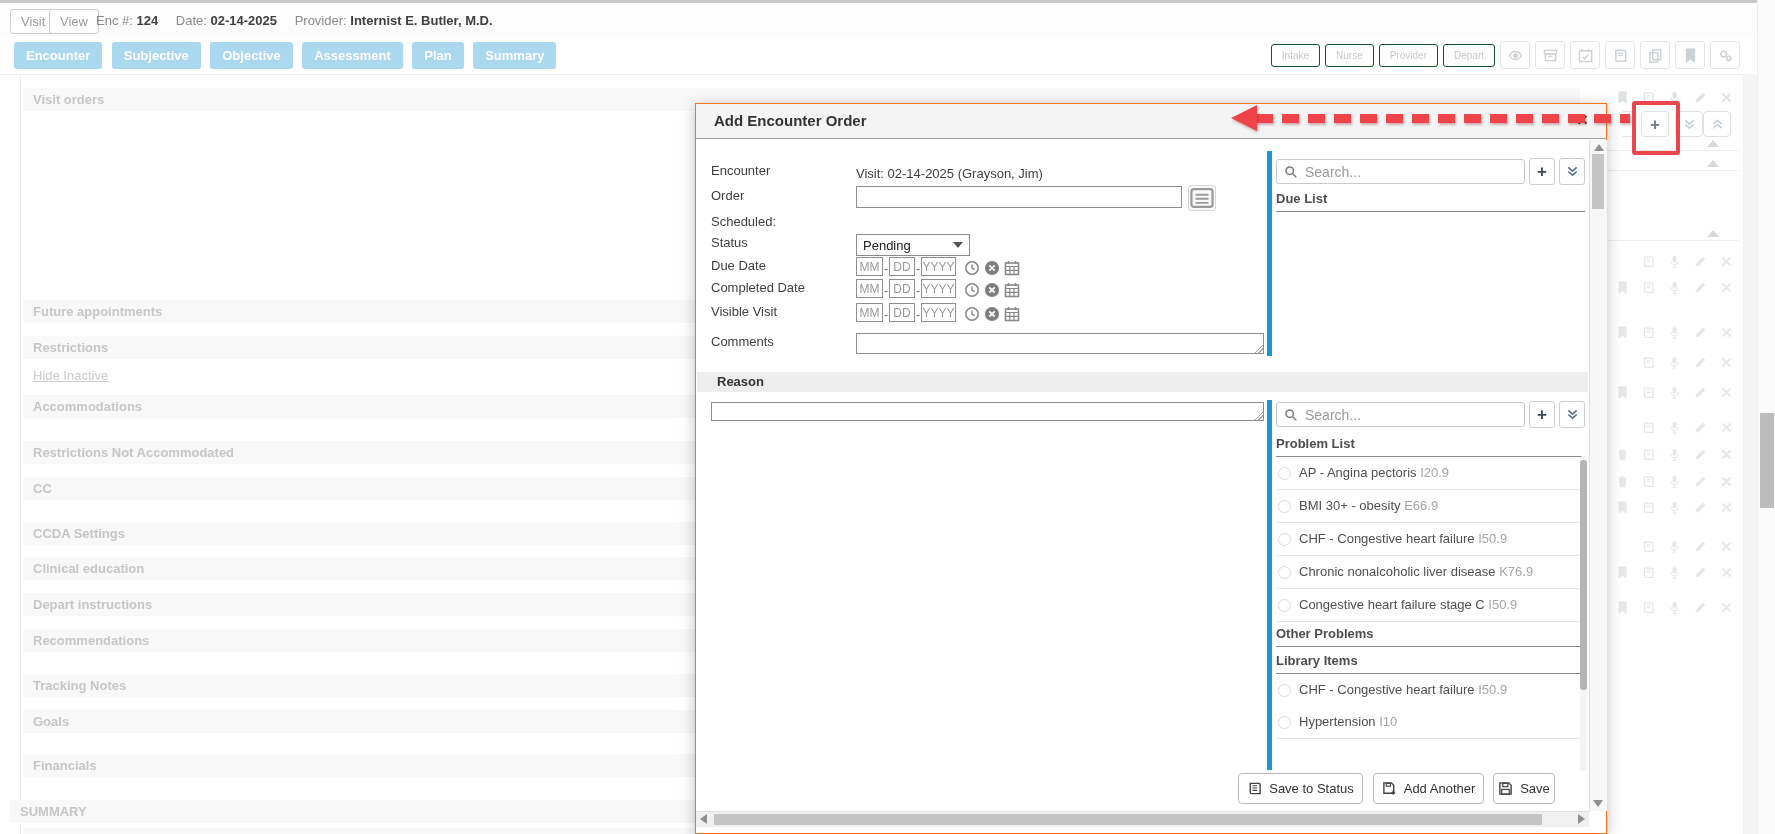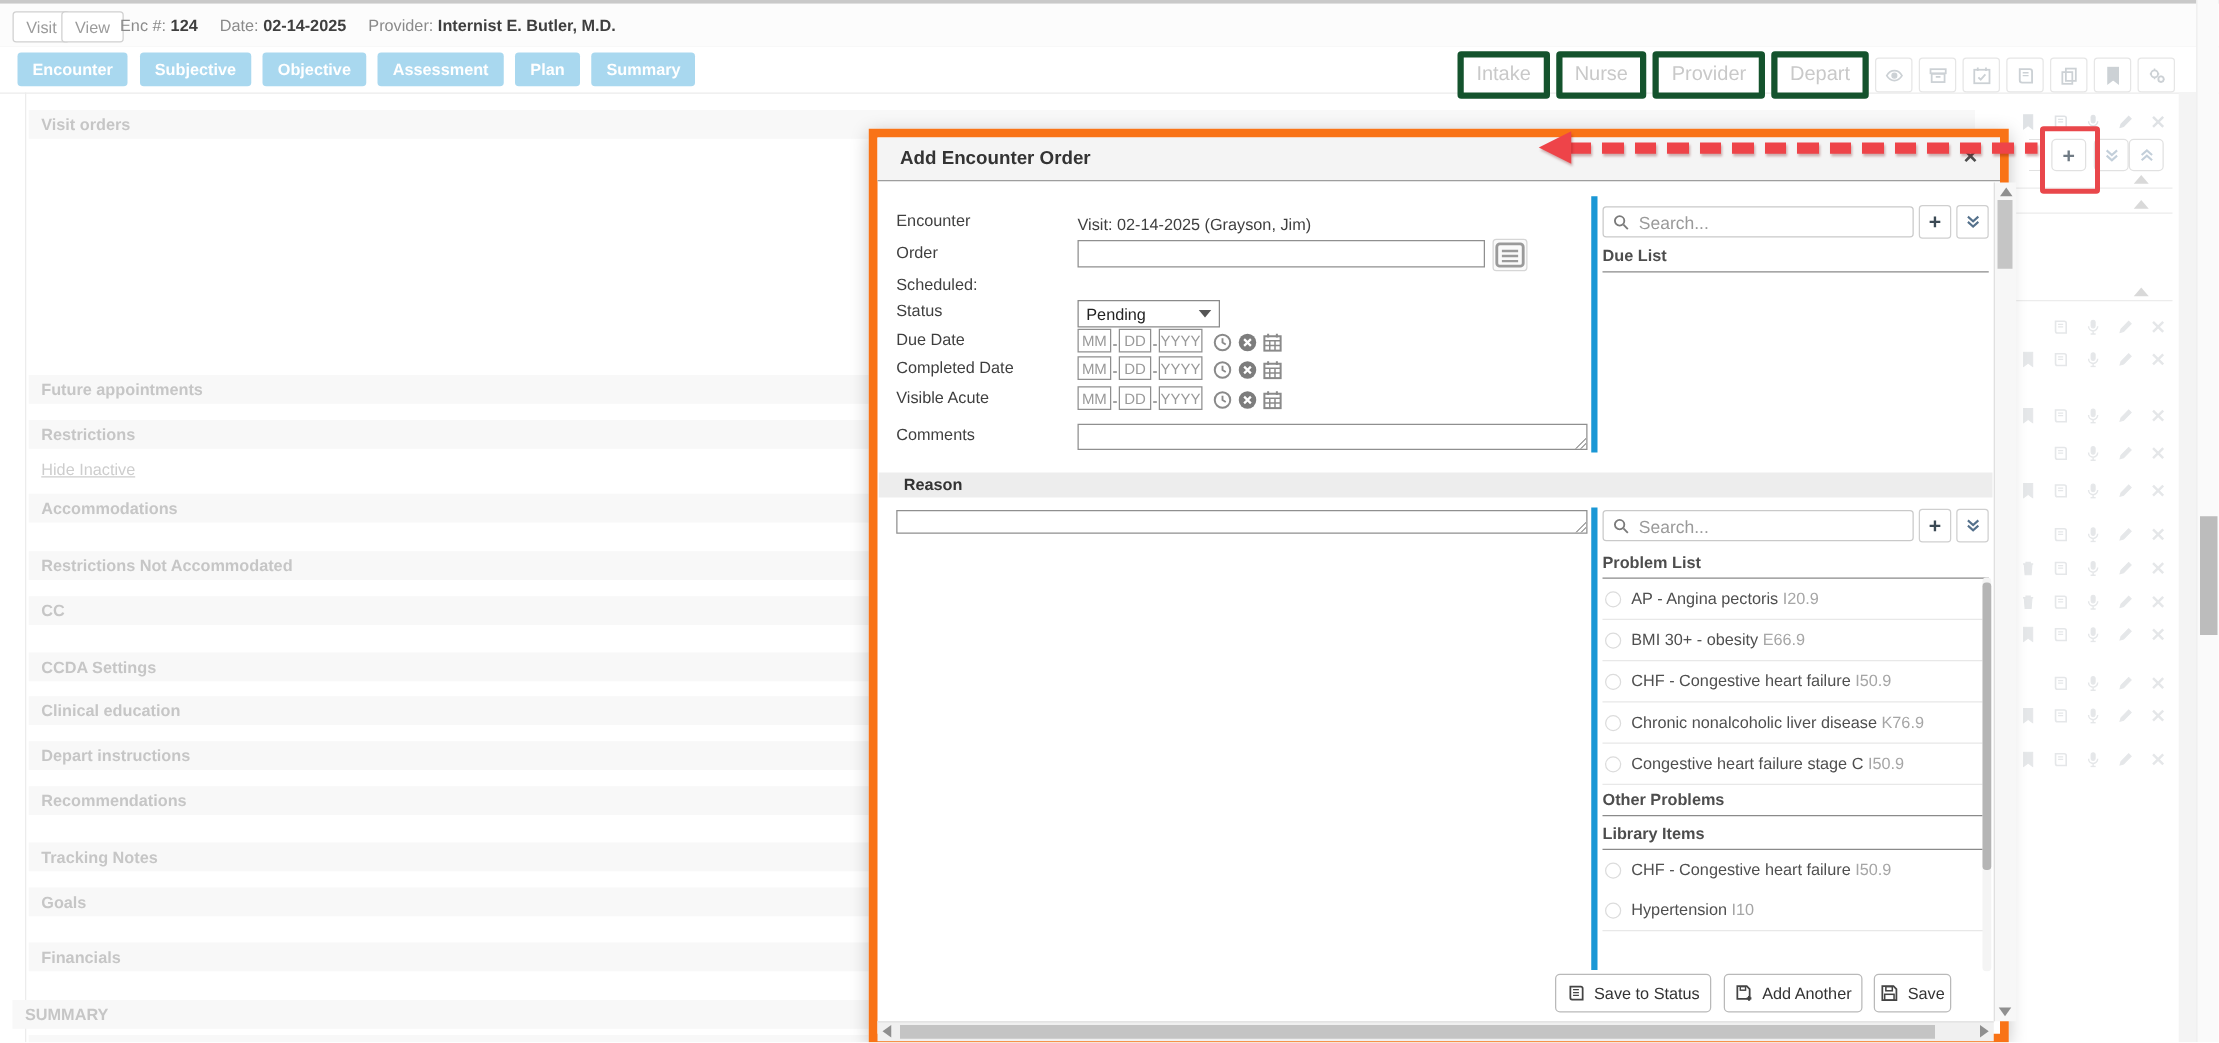--- a/index.html
+++ b/index.html
@@ -9,22 +9,22 @@
   
   .topstrip{left:0;top:0;width:1775px;height:3px;background:#c9c9c9;}
   .topbar{left:0;top:3px;width:1775px;height:34px;background:#fcfcfc;border-bottom:1px solid #d6d6d6;}
   .ghostbtn{display:inline-block;border:1px solid #d0d0d0;border-radius:3px;color:#9b9b9b;
             font-size:13px;padding:4px 10px;background:#fff;}
   .encinfo{font-size:13px;color:#8a8a8a;}
   .encinfo b{color:#3f3f3f;font-weight:700;}
   .navrow{left:0;top:37px;width:1775px;height:37px;background:#fff;border-bottom:1px solid #ececec;}
   .tab{display:inline-block;background:#a9d8ef;color:#fff;font-weight:700;font-size:13px;
        padding:6px 12px;border-radius:3px;margin-right:5px;}
-  .stagebtn{display:inline-block;border:5px solid #14532d;border-radius:3px;color:#c9c9c9;
-            font-size:16px;padding:5px 10px;background:#fff;}
+  .stagebtn{display:inline-block;border:1px solid #14532d;border-radius:3px;color:#c9c9c9;
+            font-size:10px;padding:5px 10px;background:#fff;}
   .iconbtn{display:inline-flex;align-items:center;justify-content:center;width:28px;height:26px;
            border:1px solid #e6e6e6;border-radius:3px;background:#fff;}
   .iconbtn svg{width:15px;height:15px;fill:#ccd1d5;stroke:#ccd1d5;}
   
   .gutter{left:20px;top:74px;width:1px;height:760px;background:#ececec;}
   .secbar{left:23px;width:1557px;height:23px;background:#f8f8f8;color:#c6c6c6;
           font-size:13px;font-weight:700;line-height:23px;padding-left:10px;box-sizing:border-box;}
   .link-ghost{color:#cdcdcd;font-size:13px;text-decoration:underline;}
   
   .railrow{display:flex;gap:1px;}
@@ -44,21 +44,21 @@
   .railgutter{left:1743px;top:74px;width:14px;height:760px;background:#f4f4f4;}
   
   .redbox{left:1632px;top:101px;width:40px;height:46px;border:4px solid #e9474b;border-radius:3px;z-index:30;}
   .dashes{left:1256px;top:114px;width:374px;height:9px;z-index:30;
           background:repeating-linear-gradient(90deg,#ee4449 0 17px,transparent 17px 26px);
           filter:drop-shadow(1px 2px 1px rgba(110,10,10,.30));}
   .ahead{left:1231px;top:105px;width:0;height:0;z-index:30;
          border-top:13px solid transparent;border-bottom:13px solid transparent;
          border-right:26px solid #ee4449;filter:drop-shadow(1px 2px 1px rgba(110,10,10,.30));}
   
-  .modal{left:695px;top:103px;width:912px;height:731px;background:#fff;border:7px solid #f97316;
+  .modal{left:695px;top:103px;width:912px;height:731px;background:#fff;border:1px solid #f97316;
          box-shadow:0 3px 14px rgba(0,0,0,.25);z-index:10;box-sizing:border-box;}
   .mhead{position:absolute;left:0;top:0;width:100%;height:35px;background:#f4f4f4;
          border-bottom:1px solid #9e9e9e;box-sizing:border-box;}
   .mtitle{position:absolute;left:18px;top:8px;font-size:15px;font-weight:700;color:#333;}
   .mclose{position:absolute;right:18px;top:5px;font-size:19px;font-weight:700;color:#4d4d4d;cursor:pointer;}
   .flabel{position:absolute;left:15px;font-size:13px;color:#3f3f3f;}
   .fvalue{position:absolute;left:160px;font-size:13px;color:#3f3f3f;}
   .tinput{position:absolute;border:1px solid #8f8f8f;background:#fff;box-sizing:border-box;font-size:13px;
           padding:2px 4px;color:#333;border-radius:0;}
   .grip{position:absolute;right:1px;bottom:1px;width:9px;height:9px;
@@ -664,21 +664,21 @@
       <span class="mtitle">Add Encounter Order</span>
       <span class="mclose">×</span>
     </div>
 
     <span class="flabel" style="top:59px;">Encounter</span>
     <span class="flabel" style="top:84px;">Order</span>
     <span class="flabel" style="top:110px;">Scheduled:</span>
     <span class="flabel" style="top:131px;">Status</span>
     <span class="flabel" style="top:154px;">Due Date</span>
     <span class="flabel" style="top:176px;">Completed Date</span>
-    <span class="flabel" style="top:200px;">Visible Acute</span>
+    <span class="flabel" style="top:200px;">Visible Visit</span>
     <span class="flabel" style="top:230px;">Comments</span>
 
     <span class="fvalue" style="top:62px;">Visit: 02-14-2025 (Grayson, Jim)</span>
     <input class="tinput" style="left: 160px; top: 82px; width: 326px; height: 22px;">
     <span class="listbtn">
         <svg viewBox="0 0 16 16">
           <use href="#i-list"></use>
         </svg>
       </span>
 

